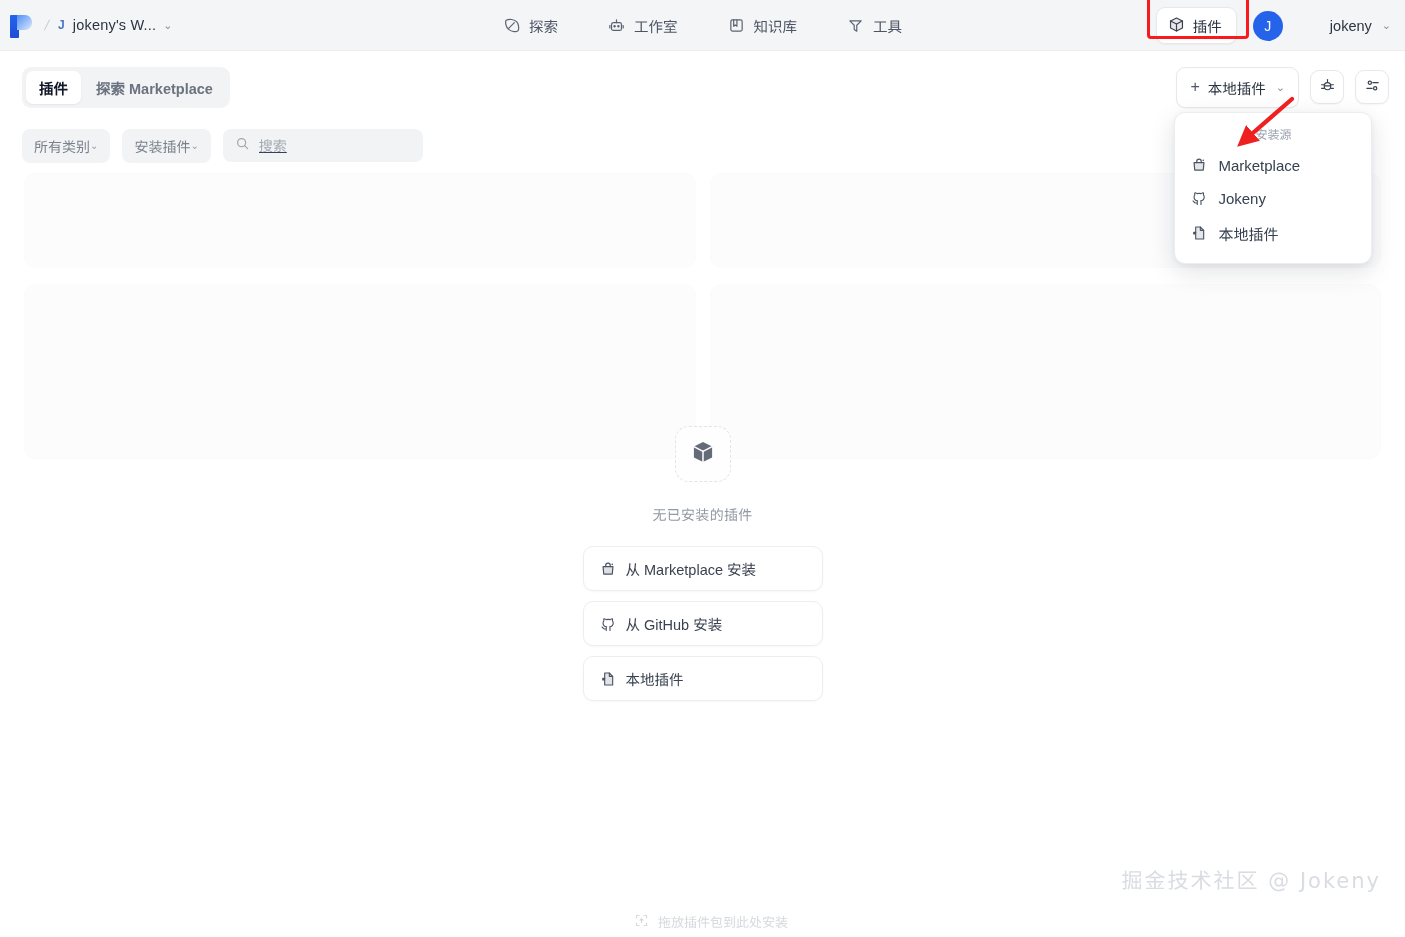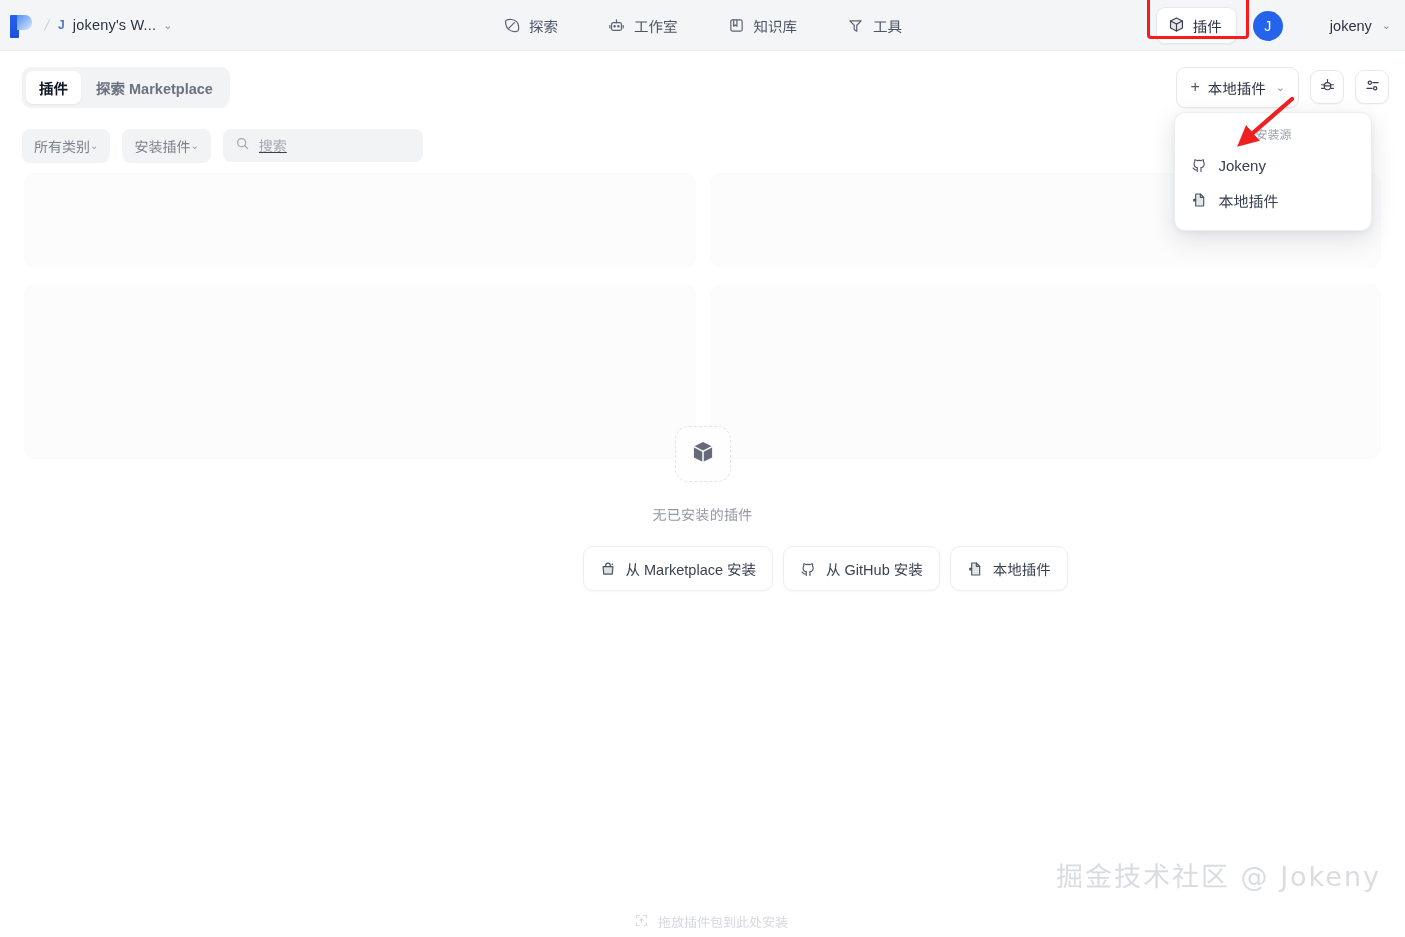--- a/index.html
+++ b/index.html
@@ -373,20 +373,21 @@
   }
   .empty-title {
     margin-top: 22px;
     font-size: 14px;
     color: #9199a4;
     letter-spacing: .3px;
   }
   .empty-actions {
     margin-top: 22px;
     display: flex;
+    flex-direction: column;
     gap: 10px;
     width: 240px;
   }
   .empty-btn {
     display: flex;
     align-items: center;
     gap: 10px;
     padding: 11px 16px;
     background: #ffffff;
     border: 1px solid #eceef1;
@@ -410,21 +411,21 @@
     gap: 9px;
     font-size: 13px;
     color: #d6d9de;
   }
 
   
   .watermark {
     position: absolute;
     right: 24px;
     bottom: 43px;
-    font-size: 27px;
+    font-size: 21px;
     color: #d9dce1;
     letter-spacing: 2px;
     font-family: "DejaVu Sans", "Liberation Sans", sans-serif;
     white-space: nowrap;
     user-select: none;
   }
 </style>
 </head>
 <body>
 
@@ -518,20 +519,30 @@
       <div class="install-btn-wrap">
         <div class="install-btn">
           <span class="plus">+</span>
           <span>本地插件</span>
           <span class="caret">⌄</span>
         </div>
 
         <div class="dropdown">
           <div class="dropdown-label">安装源</div>
 
+          <div class="dropdown-item">
+            <span>
+              <svg width="16" height="16" viewBox="0 0 24 24" fill="none" stroke="#4b5563" stroke-width="1.8" stroke-linecap="round" stroke-linejoin="round">
+                <path d="M4.6 8.4h14.8l-1 11.2H5.6z" fill="#4b5563" fill-opacity=".15"></path>
+                <path d="M8.6 8.4V6.6a3.4 3.4 0 0 1 6.8 0v1.8"></path>
+                <circle cx="18.4" cy="5" r="1.2" fill="#4b5563" stroke="none"></circle>
+              </svg>
+            </span>
+            <span>Marketplace</span>
+          </div>
 
           <div class="dropdown-item">
             <span>
               <svg width="16" height="16" viewBox="0 0 24 24" fill="none" stroke="#4b5563" stroke-width="1.7" stroke-linecap="round" stroke-linejoin="round">
                 <path d="M9 19.3c-4.3 1.3-4.3-2.3-6-2.8m12 5.3v-3.6c0-1 .1-1.4-.5-2 2.6-.3 5.3-1.3 5.3-5.8a4.5 4.5 0 0 0-1.2-3.1 4.2 4.2 0 0 0-.1-3.1s-1-.3-3.3 1.2a11.3 11.3 0 0 0-6 0C6.9 3.9 5.9 4.2 5.9 4.2a4.2 4.2 0 0 0-.1 3.1A4.5 4.5 0 0 0 4.6 10.4c0 4.5 2.7 5.5 5.3 5.8-.6.6-.6 1.2-.5 2v3.6"></path>
               </svg>
             </span>
             <span>Jokeny</span>
           </div>
 

